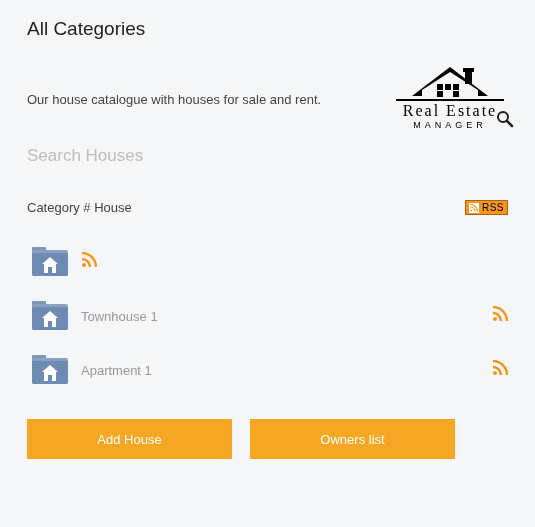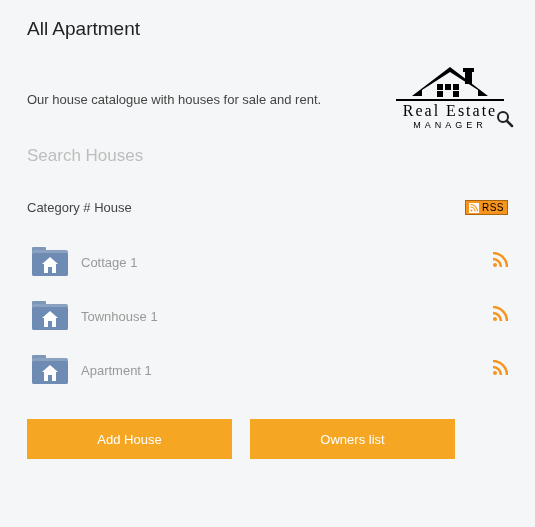--- a/index.html
+++ b/index.html
@@ -104,21 +104,21 @@
       font-size: 13px;
       cursor: pointer;
       display: flex;
       align-items: center;
       justify-content: center;
     }
   </style>
 </head>
 <body>
 
-<h1 class="title">All Apartment</h1>
+<h1 class="title">All Categories</h1>
 
 <div class="header-row">
   <div class="subtitle">Our house catalogue with houses for sale and rent.</div>
   <div class="logo-block">
     <svg class="logo-svg" viewBox="0 0 115 68">
 
       <polygon points="57,3 95,32 85,32 85,26 57,8 29,26 29,32 19,32" fill="#000"></polygon>
 
       <rect x="72" y="6" width="7" height="14" fill="#000"></rect>
       <rect x="70" y="4" width="11" height="4" fill="#000"></rect>
@@ -167,24 +167,20 @@
     <span>
       <svg class="folder-icon" viewBox="0 0 38 34">
         <rect x="1" y="4" width="14" height="5" rx="1" fill="#7d97b9"></rect>
         <rect x="1" y="7" width="36" height="26" rx="2" fill="#8aa1c1"></rect>
         <rect x="1" y="10" width="36" height="23" rx="2" fill="#6e8bb3"></rect>
         <polygon points="19,14 27,21 11,21" fill="#fff"></polygon>
         <rect x="13" y="21" width="12" height="9" fill="#fff"></rect>
         <rect x="17" y="24" width="4" height="6" fill="#6e8bb3"></rect>
       </svg>
     </span>
-    <span class="cat-text">
-      <span class="name">Cottage</span>
-      <span class="count">1</span>
-    </span>
     <span>
       <svg class="rss-icon" viewBox="0 0 16 16">
           <circle cx="3" cy="13" r="2" fill="#f7941e"></circle>
           <path d="M1 7 A8 8 0 0 1 9 15" stroke="#f7941e" stroke-width="2.5" fill="none"></path>
           <path d="M1 1 A14 14 0 0 1 15 15" stroke="#f7941e" stroke-width="2.5" fill="none"></path>
         </svg>
     </span>
   </div>
 
   <div class="cat-item">

